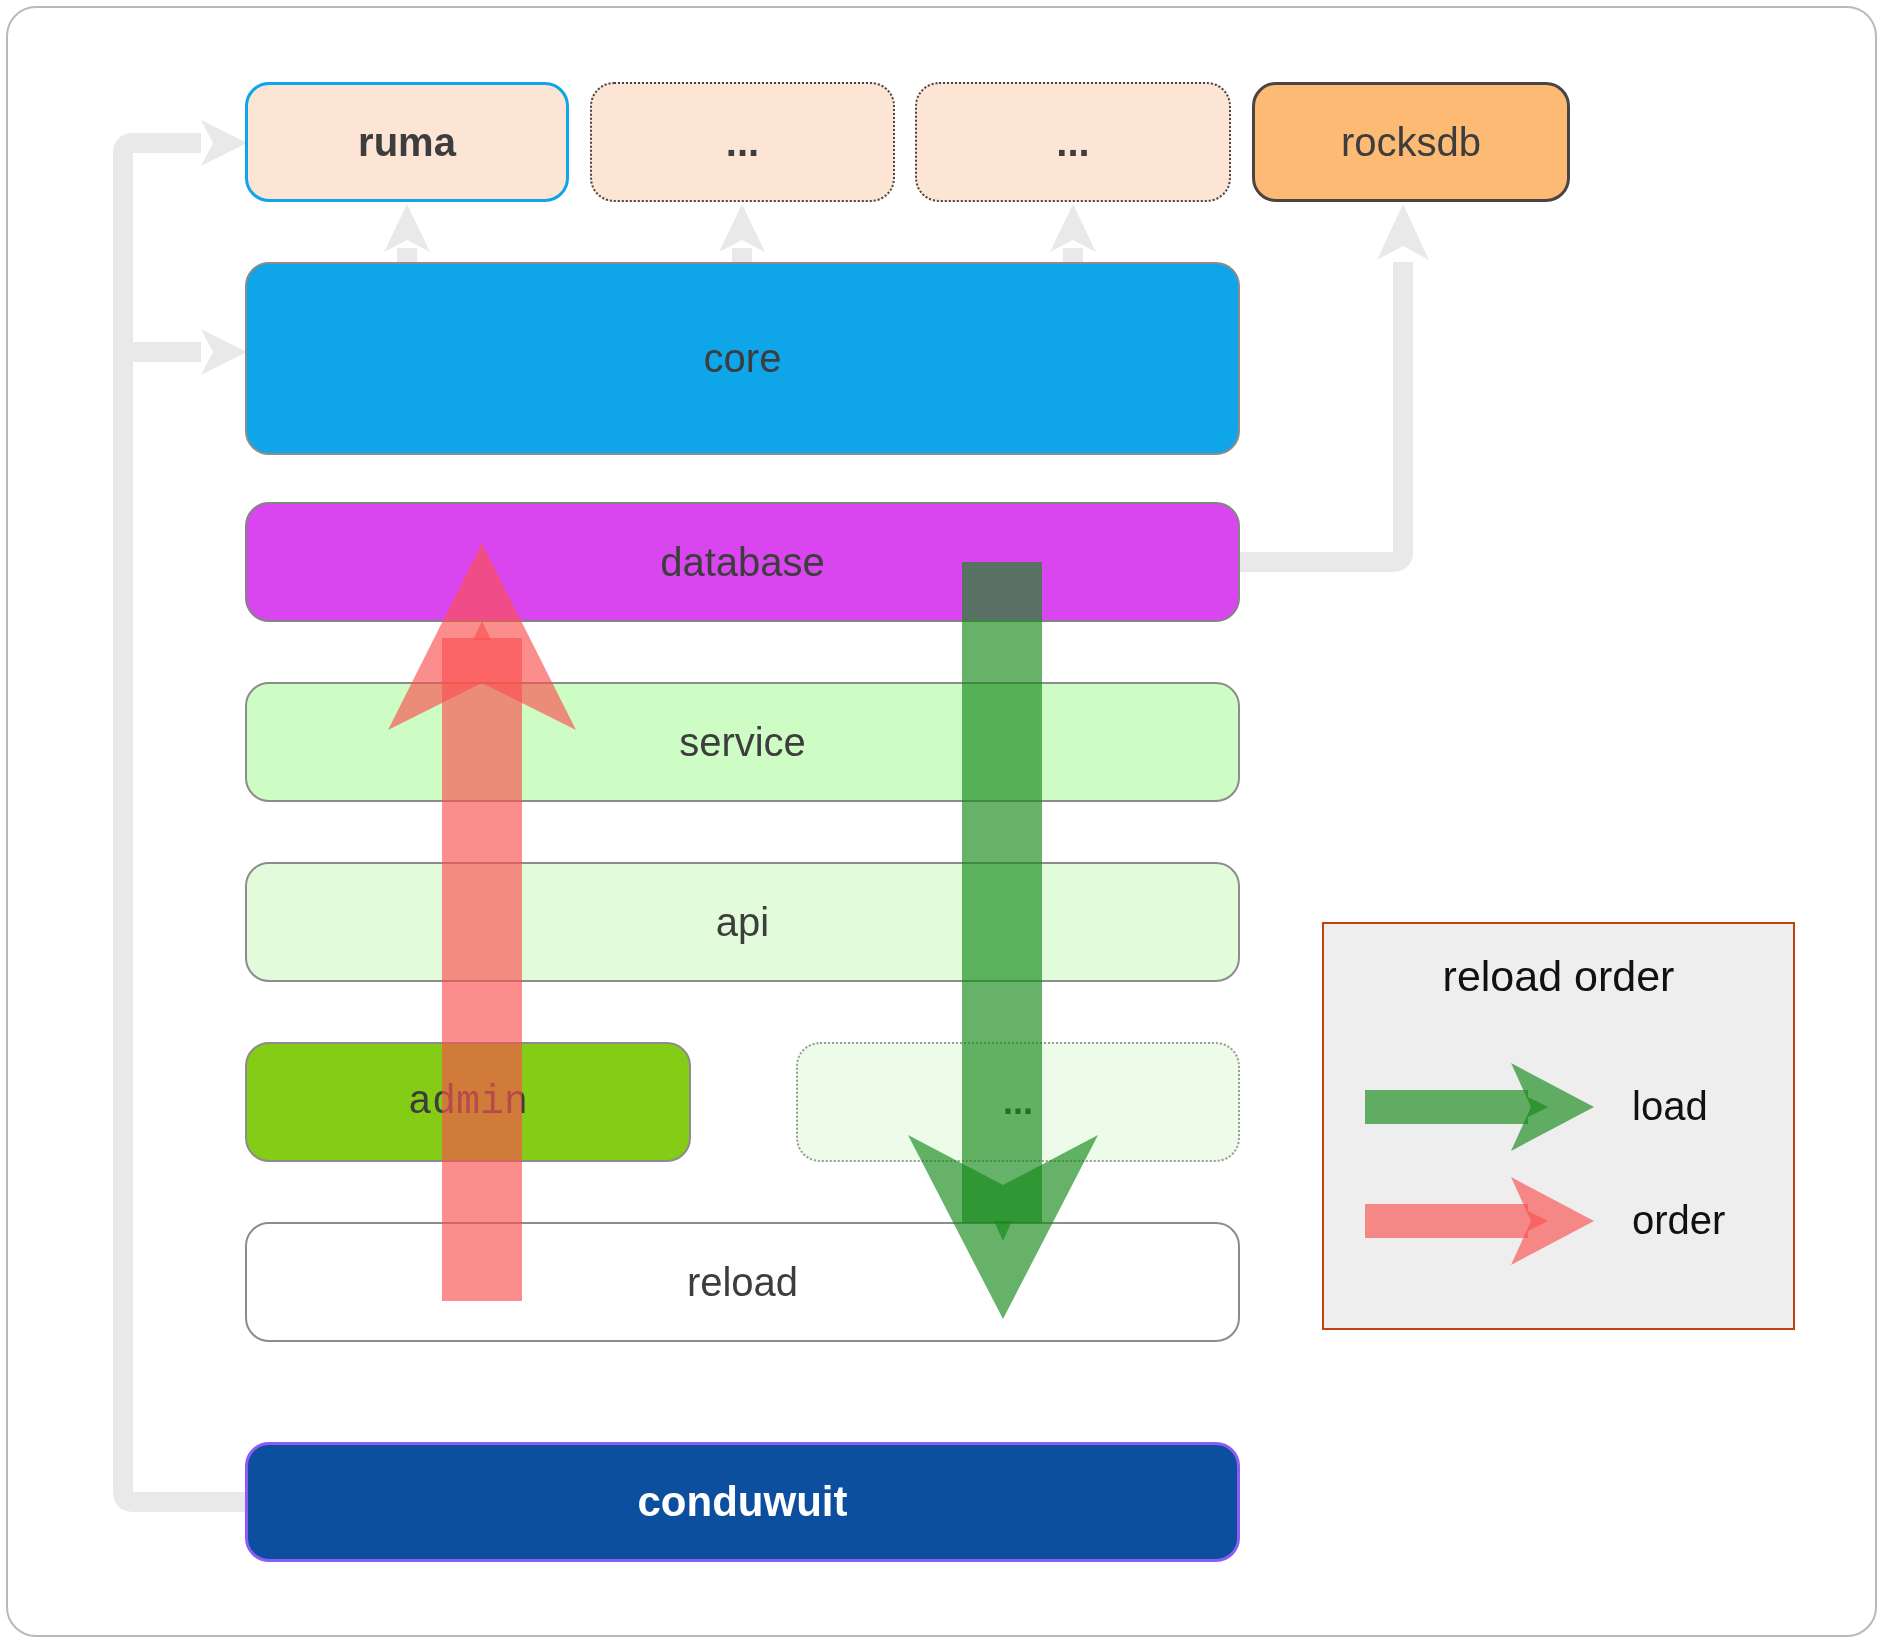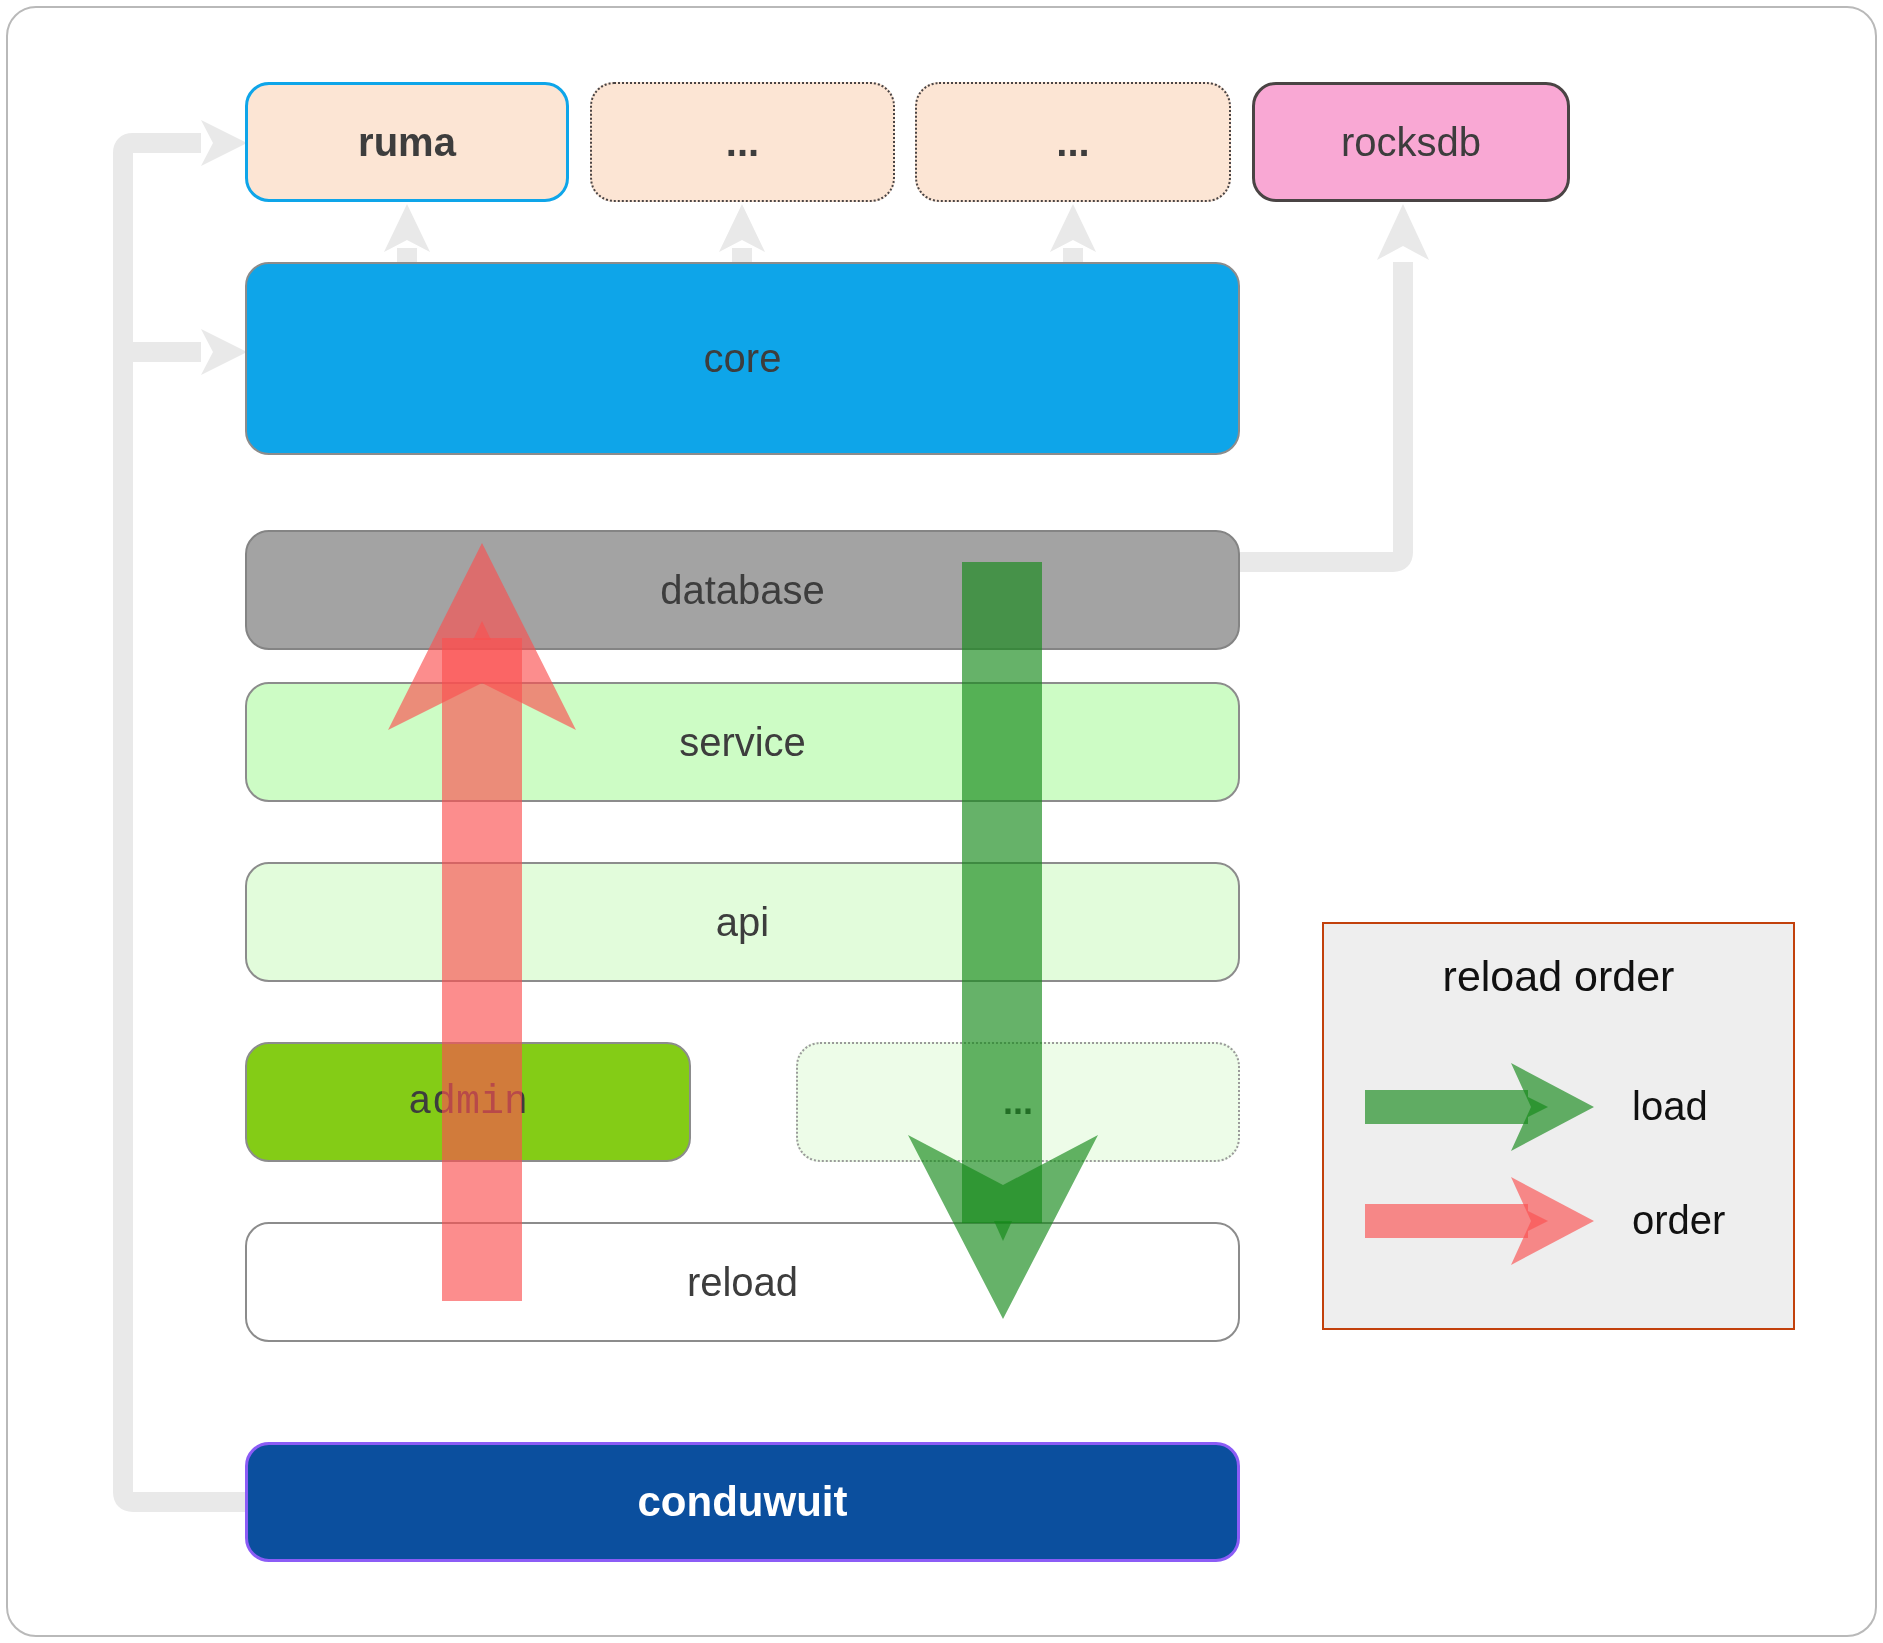--- a/index.html
+++ b/index.html
@@ -57,27 +57,27 @@
 
 <div class="box" id="box-ruma" style="background: rgb(252, 229, 212);">
   <span class="lbl">ruma</span>
 </div>
 <div class="box" id="box-top-etc-1" style="background: rgb(252, 229, 212);">
   <span class="lbl">...</span>
 </div>
 <div class="box" id="box-top-etc-2" style="background: rgb(252, 229, 212);">
   <span class="lbl">...</span>
 </div>
-<div class="box" id="box-rocksdb" style="background: #f9a8d4;">
+<div class="box" id="box-rocksdb" style="background: #fdba74;">
   <span class="lbl">rocksdb</span>
 </div>
 <div class="box" id="box-core" style="background: #0ea5e9;">
   <span class="lbl">core</span>
 </div>
-<div class="box" id="box-database" style="background: #a3a3a3; margin-top: 28px;">
+<div class="box" id="box-database" style="background: #d946ef;">
   <span class="lbl">database</span>
 </div>
 <div class="box" id="box-service" style="background: rgb(205, 252, 197);">
   <span class="lbl">service</span>
 </div>
 <div class="box" id="box-api" style="background: rgb(226, 252, 219);">
   <span class="lbl">api</span>
 </div>
 <div class="box" id="box-admin" style="background: #84cc16; font-family: Liberation Mono, monospace;">
   <span class="lbl">admin</span>

